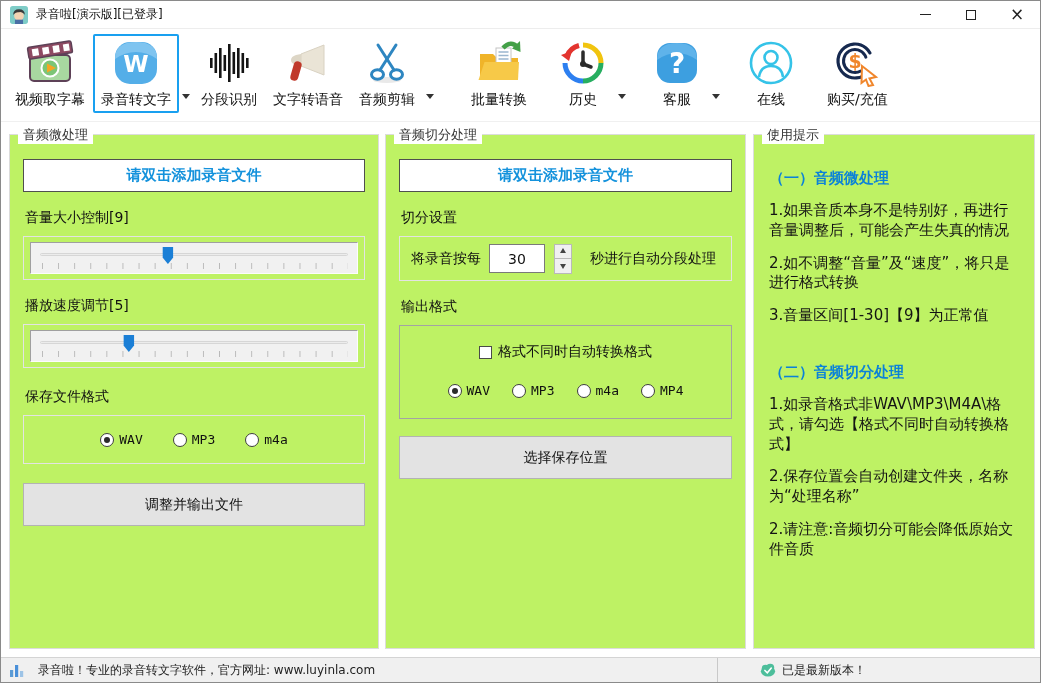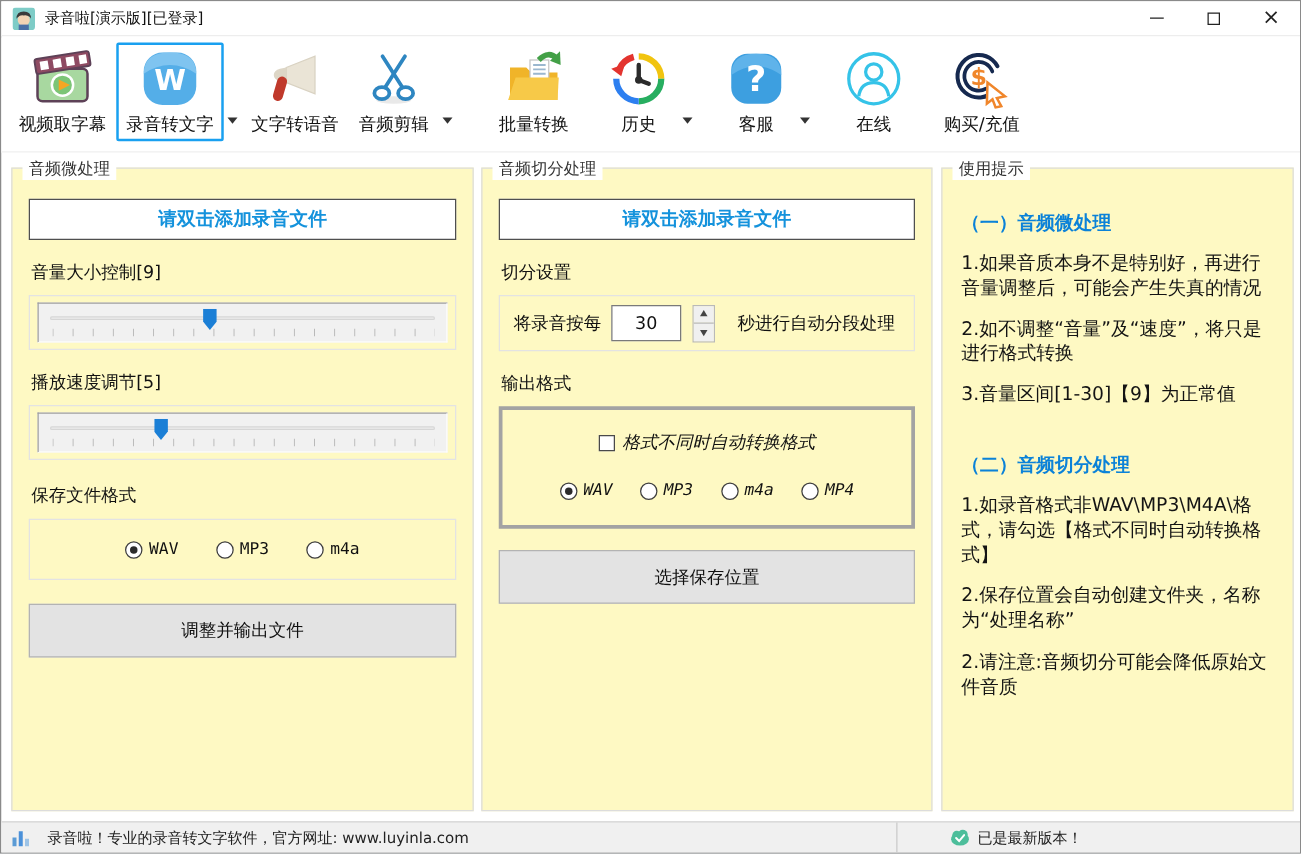--- a/index.html
+++ b/index.html
@@ -25,21 +25,21 @@
     display:flex; align-items:flex-start; padding:4px 0 0 6px; }
   .titem { display:flex; flex-direction:column; align-items:center; justify-content:flex-start;
     padding:3px 6px 2px; cursor:default; border:2px solid transparent; border-radius:2px; }
   .titem .ticon { width:48px; height:48px; display:block; margin-bottom:4px; }
   .titem .tlabel { font-size:14px; color:#111; white-space:nowrap; }
   .titem.selected { border-color:#19a0f0; }
   .drop { width:14px; align-self:center; margin-top:42px; display:flex; justify-content:center; }
   .drop::after { content:""; border:4px solid transparent; border-top:5px solid #333; display:block; }
   .tspace { width:16px; } .tspace-lg { width:26px; }
   
-  .panel { position:absolute; top:133px; height:515px; border:1px solid #dcdcdc; background:#fef9c3; }
+  .panel { position:absolute; top:133px; height:515px; border:1px solid #dcdcdc; background:#bef264; }
   #panel-micro { left:8px;  width:370px; }
   #panel-split { left:384px; width:361px; }
   #panel-tips  { left:752px; width:282px; }
   .legend { position:absolute; top:-9px; left:8px; background:#fff; padding:0 5px;
     font-size:13px; color:#333; }
   .pbody { padding:24px 13px 0 13px; }
   .addbtn { display:block; width:100%; height:33px; background:#fff; border:1px solid #4f4f4f;
     color:#1492dc; font-weight:bold; font-size:15px; font-family:inherit; cursor:pointer; }
   .sec-label { font-size:14px; color:#111; margin:17px 2px 9px; }
   
@@ -68,21 +68,21 @@
   .splitrow .rowtext { font-size:14px; color:#111; }
   .spinval { width:56px; height:29px; border:1px solid #7a7a7a; text-align:center;
     font-size:14px; font-family:inherit; color:#111; background:#fff; }
   .spin { width:18px; height:30px; display:flex; flex-direction:column; border:1px solid #b9b9b9; margin-left:1px; }
   .spin .sbtn { flex:1; background:#f0f0f0; border:none; position:relative; cursor:pointer; }
   .spin .sbtn + .sbtn { border-top:1px solid #b9b9b9; }
   .spin .sbtn::after { content:""; position:absolute; left:50%; top:50%; transform:translate(-50%,-50%);
     border:3.5px solid transparent; }
   .spin .sbtn.up::after { border-bottom:5px solid #444; margin-top:-2px; }
   .spin .sbtn.down::after { border-top:5px solid #444; margin-top:2px; }
-  .formatbox { border:3px solid #a3a3a3; padding:17px 6px 20px;font-style:italic; }
+  .formatbox { border:1px solid #a3a3a3; padding:17px 6px 20px; }
   .cbrow { display:flex; align-items:center; justify-content:center; gap:6px; }
   .cbox { width:13px; height:13px; border:1px solid #4a4a4a; background:#fff; flex:0 0 auto; }
   .cblabel { font-size:14px; color:#111; }
   .radiorow { display:flex; justify-content:center; gap:22px; margin-top:22px; }
   
   #panel-tips .pbody { padding:24px 14px 0 15px; }
   .tip-head { color:#0b82d8; font-weight:bold; font-size:15px; margin:10px 0 2px; }
   .tip-item { font-size:15px; color:#141414; line-height:1.32; margin:13px 0; }
   .tip-gap { height:14px; }
   
@@ -142,20 +142,34 @@
     <div class="titem selected">
       <svg class="ticon" viewBox="0 0 48 48">
         <rect x="3" y="3" width="42" height="42" rx="15" fill="#54aee8"></rect>
         <path d="M3 20 Q3 3 24 3 Q45 3 45 20 Q35 13 24 13 Q13 13 3 20 Z" fill="#7fc4f0"></path>
         <text x="24" y="33" text-anchor="middle" font-size="23" font-weight="bold" fill="#fff">W</text>
       </svg>
       <span class="tlabel">录音转文字</span>
     </div>
     <span class="drop"></span>
 
+    <div class="titem">
+      <svg class="ticon" viewBox="0 0 48 48" fill="#141414">
+        <rect x="5" y="19" width="2.6" height="10"></rect>
+        <rect x="9.5" y="14" width="2.6" height="20"></rect>
+        <rect x="14" y="9" width="2.6" height="30"></rect>
+        <rect x="18.5" y="16" width="2.6" height="16"></rect>
+        <rect x="23" y="5" width="2.6" height="38"></rect>
+        <rect x="27.5" y="13" width="2.6" height="22"></rect>
+        <rect x="32" y="9" width="2.6" height="30"></rect>
+        <rect x="36.5" y="14" width="2.6" height="20"></rect>
+        <rect x="41" y="19" width="2.6" height="10"></rect>
+      </svg>
+      <span class="tlabel">分段识别</span>
+    </div>
 
     <div class="titem">
       <svg class="ticon" viewBox="0 0 48 48">
         <path d="M17 15 L40 6 L40 36 L17 27 Z" fill="#eae4d6" stroke="#d9d2c2"></path>
         <path d="M17 15 L17 27 L12 26 Q7 24.5 7 21 Q7 17.5 12 16 Z" fill="#ddd6c6"></path>
         <rect x="8" y="22" width="8" height="20" rx="4" transform="rotate(16 12 32)" fill="#c0392b"></rect>
       </svg>
       <span class="tlabel">文字转语音</span>
     </div>
 

